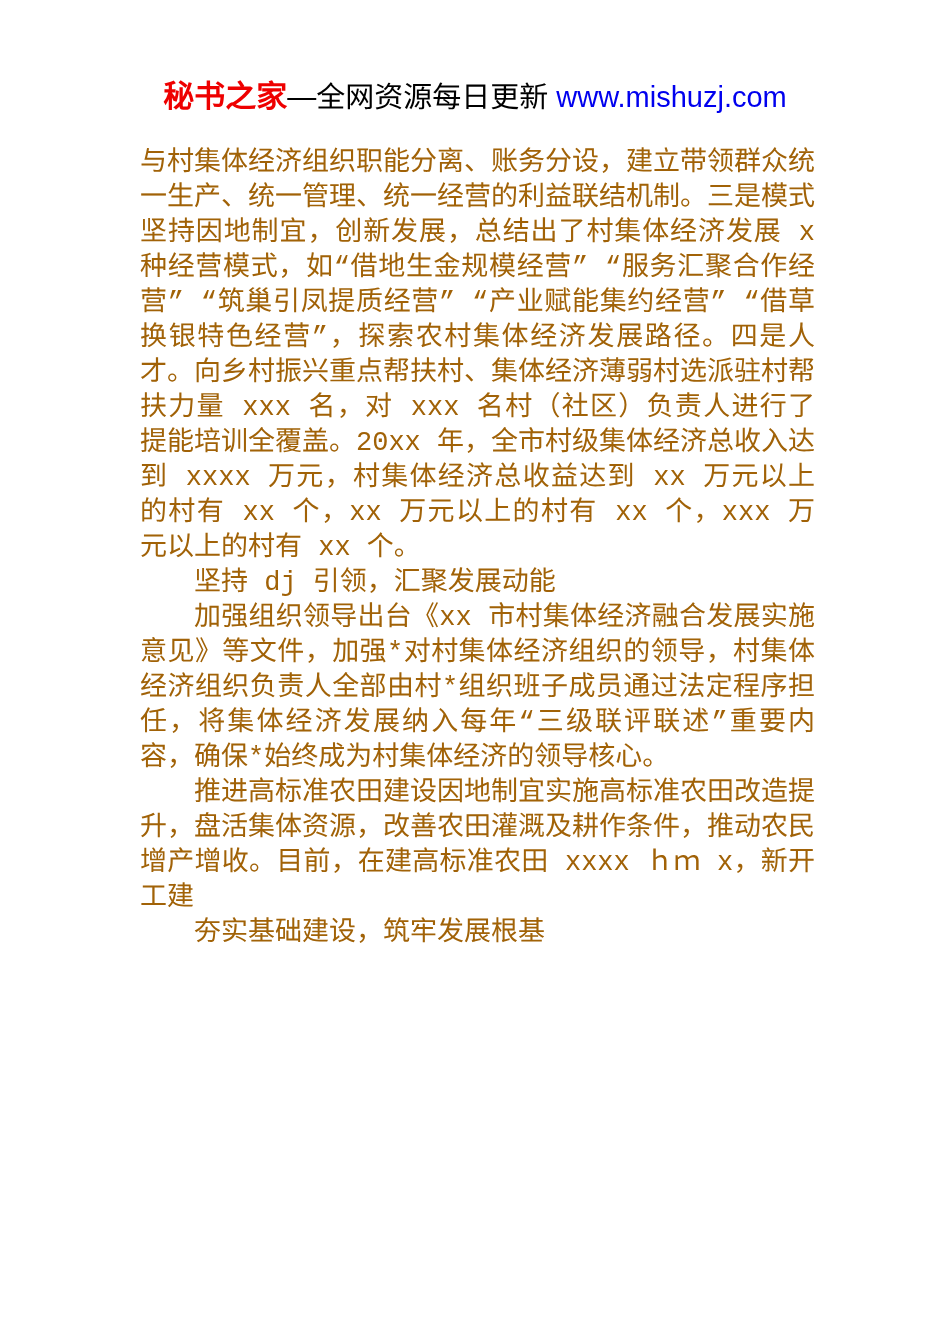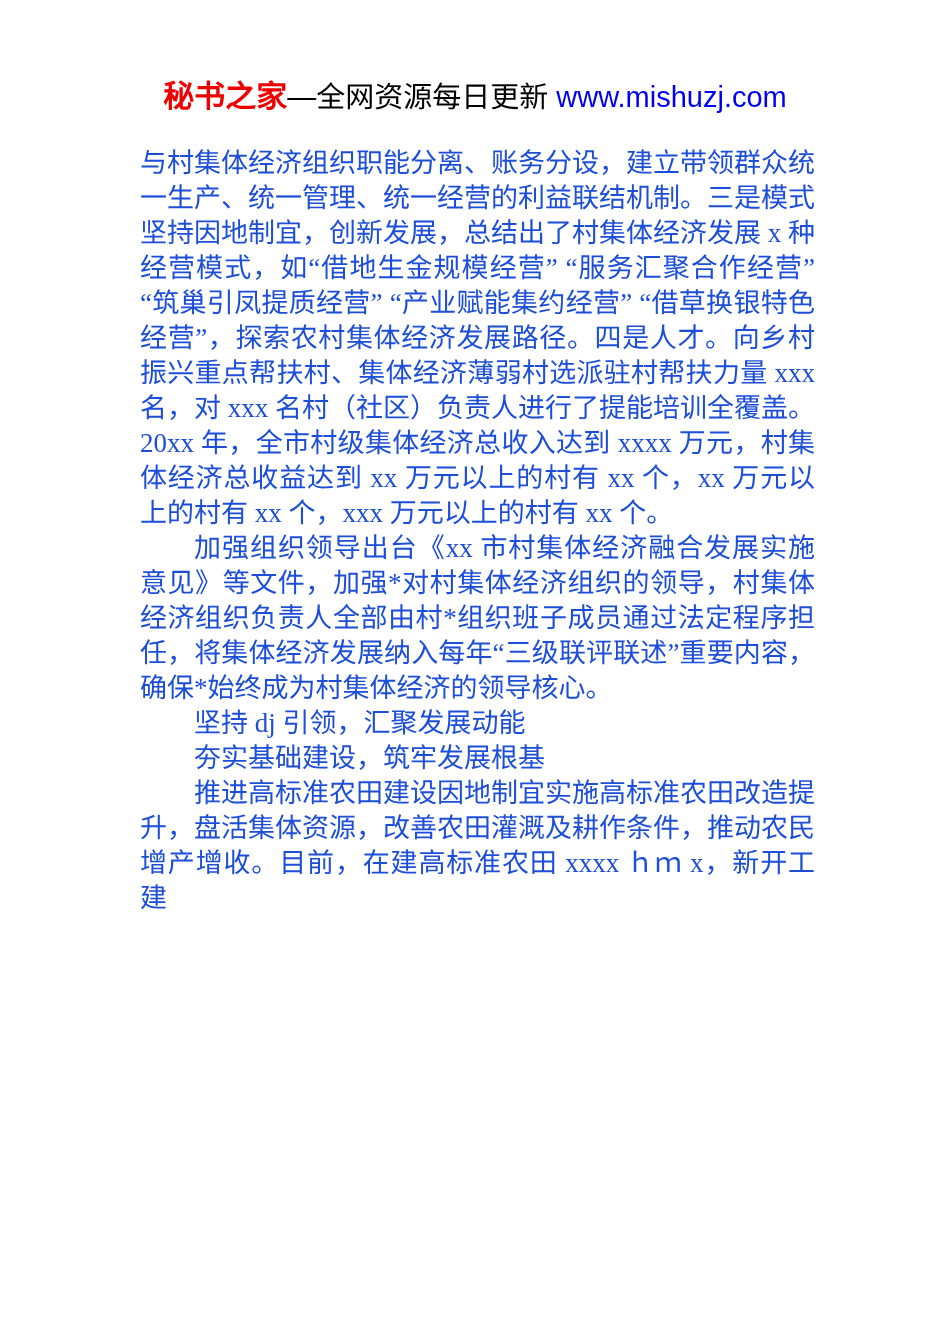--- a/index.html
+++ b/index.html
@@ -34,24 +34,24 @@
     color: #000000;
   }
   .site-url {
     color: #0000ee;
   }
   .doc-body {
     position: absolute;
     top: 146px;
     left: 140px;
     width: 675px;
-    font-family: Liberation Serif, serif;
+    font-family: Liberation Mono, monospace;
     font-size: 27px;
     line-height: 35px;
-    color: #1d4ed8;
+    color: #a16207;
     text-align: justify;
     text-justify: inter-ideograph;
   }
   .doc-body p {
     margin: 0;
     padding: 0;
   }
   .doc-body p.indent {
     text-indent: 2em;
   }
@@ -60,19 +60,19 @@
 <body>
 
 <div class="page">
 
   <div class="site-header">
     <span class="site-name">秘书之家</span><span class="site-slogan">—全网资源每日更新 </span><span class="site-url">www.mishuzj.com</span>
   </div>
 
   <div class="doc-body">
     <p>与村集体经济组织职能分离、账务分设，建立带领群众统一生产、统一管理、统一经营的利益联结机制。三是模式坚持因地制宜，创新发展，总结出了村集体经济发展 x 种经营模式，如“借地生金规模经营” “服务汇聚合作经营” “筑巢引凤提质经营” “产业赋能集约经营” “借草换银特色经营”，探索农村集体经济发展路径。四是人才。向乡村振兴重点帮扶村、集体经济薄弱村选派驻村帮扶力量 xxx 名，对 xxx 名村（社区）负责人进行了提能培训全覆盖。20xx 年，全市村级集体经济总收入达到 xxxx 万元，村集体经济总收益达到 xx 万元以上的村有 xx 个，xx 万元以上的村有 xx 个，xxx 万元以上的村有 xx 个。</p>
+    <p class="indent">坚持 dj 引领，汇聚发展动能</p>
     <p class="indent">加强组织领导出台《xx 市村集体经济融合发展实施意见》等文件，加强*对村集体经济组织的领导，村集体经济组织负责人全部由村*组织班子成员通过法定程序担任，将集体经济发展纳入每年“三级联评联述”重要内容，确保*始终成为村集体经济的领导核心。</p>
-    <p class="indent">坚持 dj 引领，汇聚发展动能</p>
+    <p class="indent">推进高标准农田建设因地制宜实施高标准农田改造提升，盘活集体资源，改善农田灌溉及耕作条件，推动农民增产增收。目前，在建高标准农田 xxxx ｈｍ x，新开工建</p>
     <p class="indent">夯实基础建设，筑牢发展根基</p>
-    <p class="indent">推进高标准农田建设因地制宜实施高标准农田改造提升，盘活集体资源，改善农田灌溉及耕作条件，推动农民增产增收。目前，在建高标准农田 xxxx ｈｍ x，新开工建</p>
   </div>
 
 </div>
 
 </body></html>

